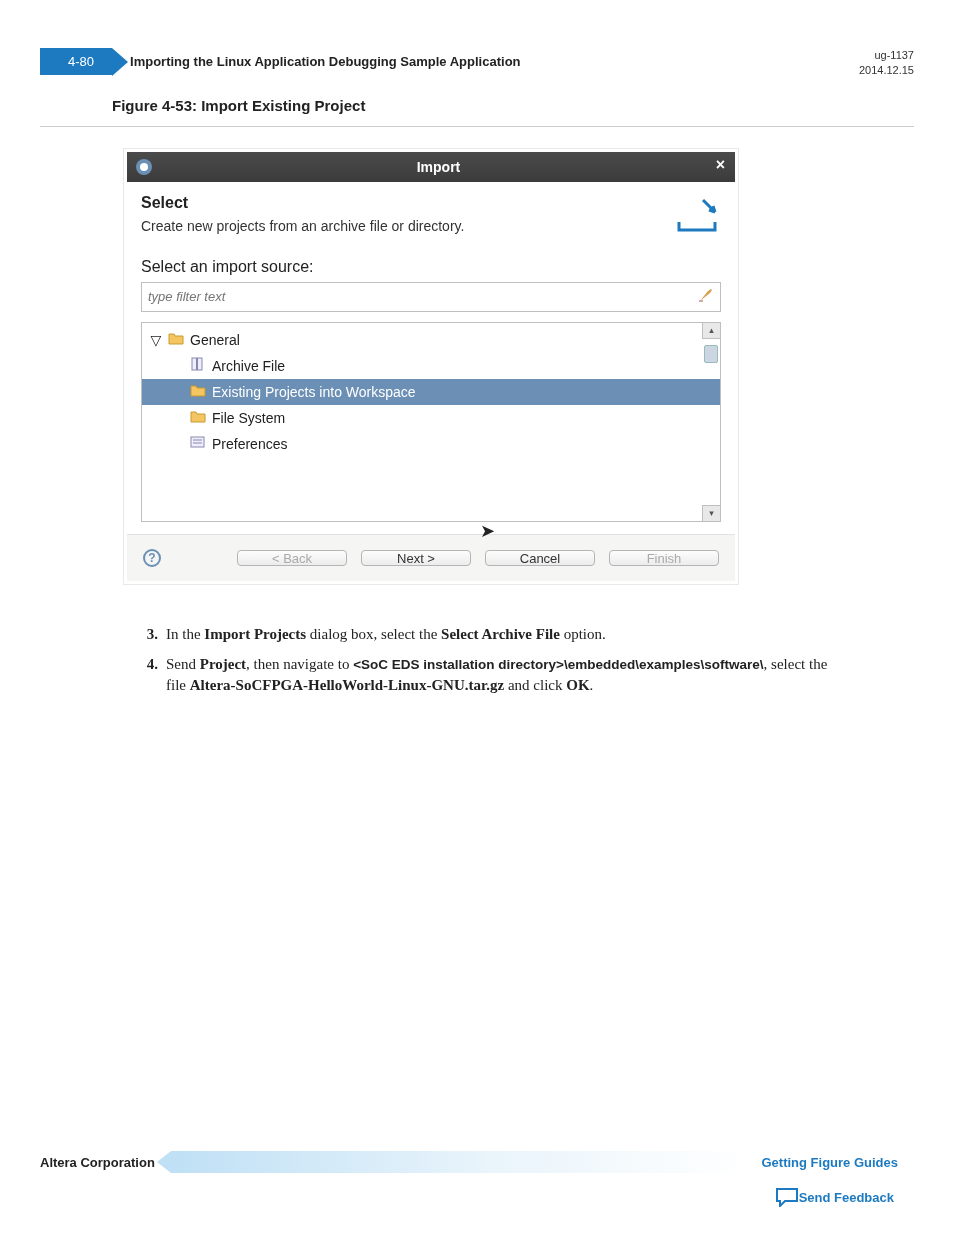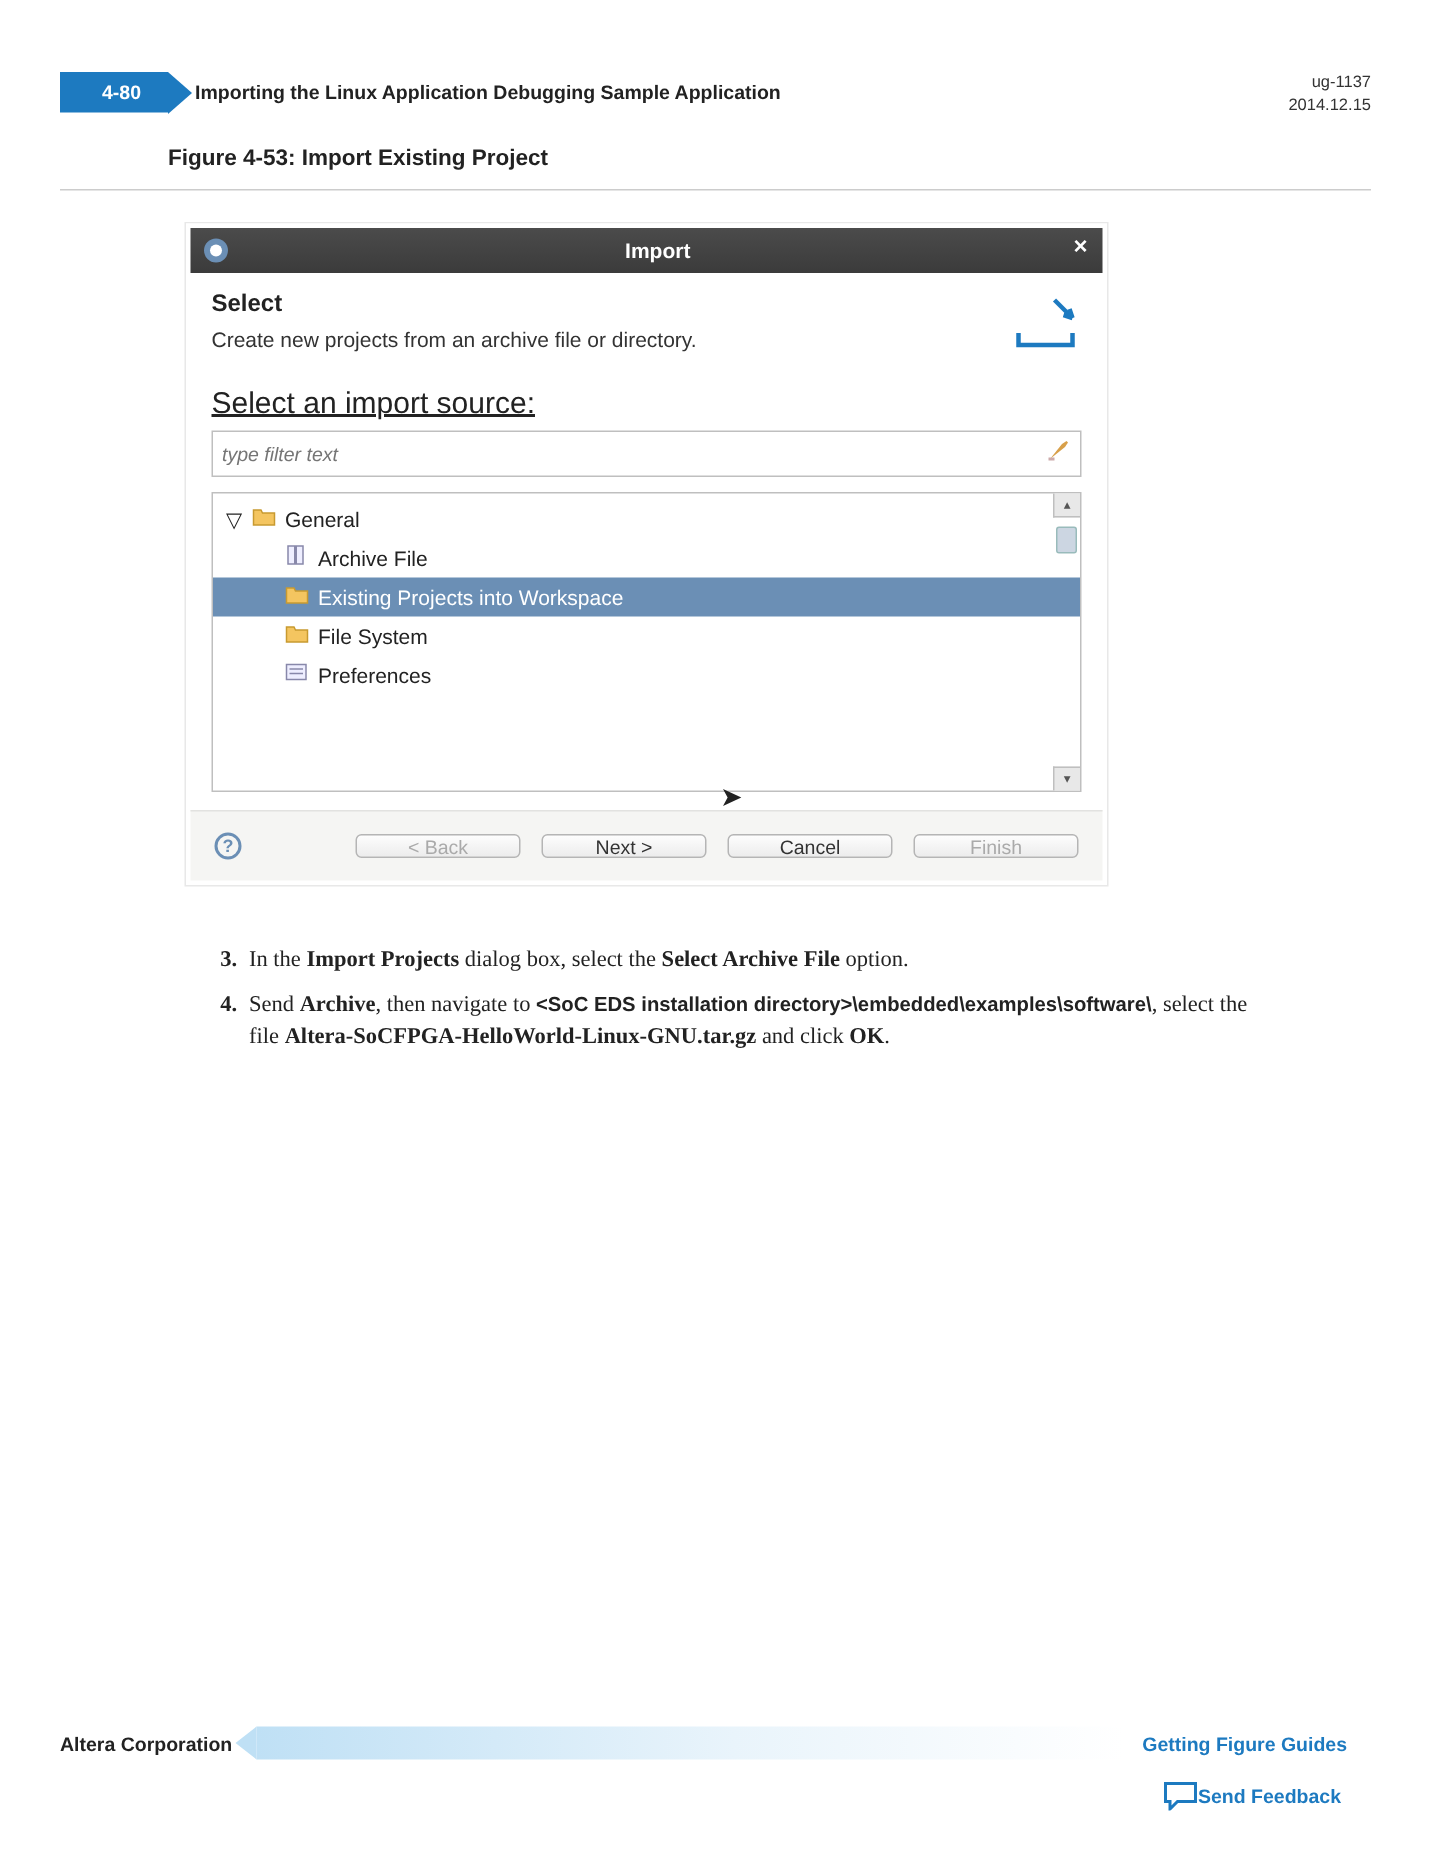--- a/index.html
+++ b/index.html
@@ -3,21 +3,21 @@
 <meta charset="utf-8">
 <style>
   * { box-sizing: border-box; margin: 0; padding: 0; }
   body { font-family: Arial, Helvetica, sans-serif; background: #fff; width: 954px; height: 1235px; position: relative; color: #222; }
   .page { padding: 48px 40px 0 40px; position: relative; height: 100%; }
 
   
   .header-row { display: flex; align-items: flex-start; justify-content: space-between; }
   .header-left { display: flex; align-items: center; gap: 18px; }
   .page-num-tab {
-    background: #1d7ac0; color: #fff; font-weight: bold; font-size: 13px;
+    background: #1d7ac0; color: #fff; font-weight: normal; font-size: 13px;
     padding: 6px 18px 6px 28px; position: relative;
   }
   .page-num-tab::after {
     content: ""; position: absolute; right: -16px; top: 0; width: 0; height: 0;
     border-top: 14px solid transparent; border-bottom: 14px solid transparent;
     border-left: 16px solid #1d7ac0;
   }
   .header-title { font-weight: bold; font-size: 13px; }
   .header-right { text-align: right; font-size: 11px; color: #333; line-height: 1.4; }
 
@@ -30,21 +30,21 @@
     background: linear-gradient(#4b4b4b,#3b3b3b); color: #fff; font-weight: bold;
     display: flex; align-items: center; justify-content: center; height: 30px; position: relative; font-size: 14px; padding-left: 15px;
   }
   .titlebar .app-icon { position: absolute; left: 8px; top: 6px; width: 18px; height: 18px; }
   .titlebar .close-x { position: absolute; right: 10px; top: 4px; font-size: 16px; cursor: default; }
   .dlg-body { background: #fff; padding: 12px 14px; }
   .sel-header { display: flex; justify-content: space-between; align-items: flex-start; }
   .sel-heading { font-weight: bold; font-size: 16px; margin-bottom: 6px; }
   .sel-desc { font-size: 14px; color: #333; margin-bottom: 24px; }
   .import-glyph svg { width: 48px; height: 40px; }
-  .sel-label { font-size: 20px; margin-bottom: 6px; text-decoration: underline; }
+  .sel-label { font-size: 16px; margin-bottom: 6px; }
   .filter-row { display: flex; align-items: center; border: 1px solid #bfbfbf; padding: 4px 6px; margin-bottom: 10px; }
   .filter-row input { border: none; flex: 1; font-size: 13px; color: #888; outline: none; font-style: italic; }
   .clear-filter svg { width: 16px; height: 16px; }
 
   .tree-box { border: 1px solid #bfbfbf; height: 200px; position: relative; background: #fff; }
   .tree-scroll-up, .tree-scroll-dn {
     position: absolute; right: 0; width: 18px; height: 16px; background: #e8e8e8;
     border-left: 1px solid #bfbfbf; display:flex;align-items:center;justify-content:center;font-size:9px;color:#555;
   }
   .tree-scroll-up { top: 0; border-bottom: 1px solid #bfbfbf; }
@@ -210,21 +210,21 @@
   <div class="steps">
     <div class="step">
       <div class="num">3.</div>
       <div>
         <span>In the </span><b>Import Projects</b><span> dialog box, select the </span><b>Select Archive File</b><span> option.</span>
       </div>
     </div>
     <div class="step">
       <div class="num">4.</div>
       <div>
-        <span>Send </span><b>Archive</b><span>, then navigate to </span><span class="code-ish">&lt;SoC EDS installation directory&gt;\embedded\examples\software\</span><span>, select the</span>
+        <span>Send </span><b>Project</b><span>, then navigate to </span><span class="code-ish">&lt;SoC EDS installation directory&gt;\embedded\examples\software\</span><span>, select the</span>
         <br>
         <span>file </span><b>Altera-SoCFPGA-HelloWorld-Linux-GNU.tar.gz</b><span> and click </span><b>OK</b><span>.</span>
       </div>
     </div>
   </div>
 
   <div class="footer-bar">
     <div class="footer-corp">Altera Corporation</div>
     <div class="footer-ribbon"></div>
     <a class="footer-link">Getting Figure Guides</a>

